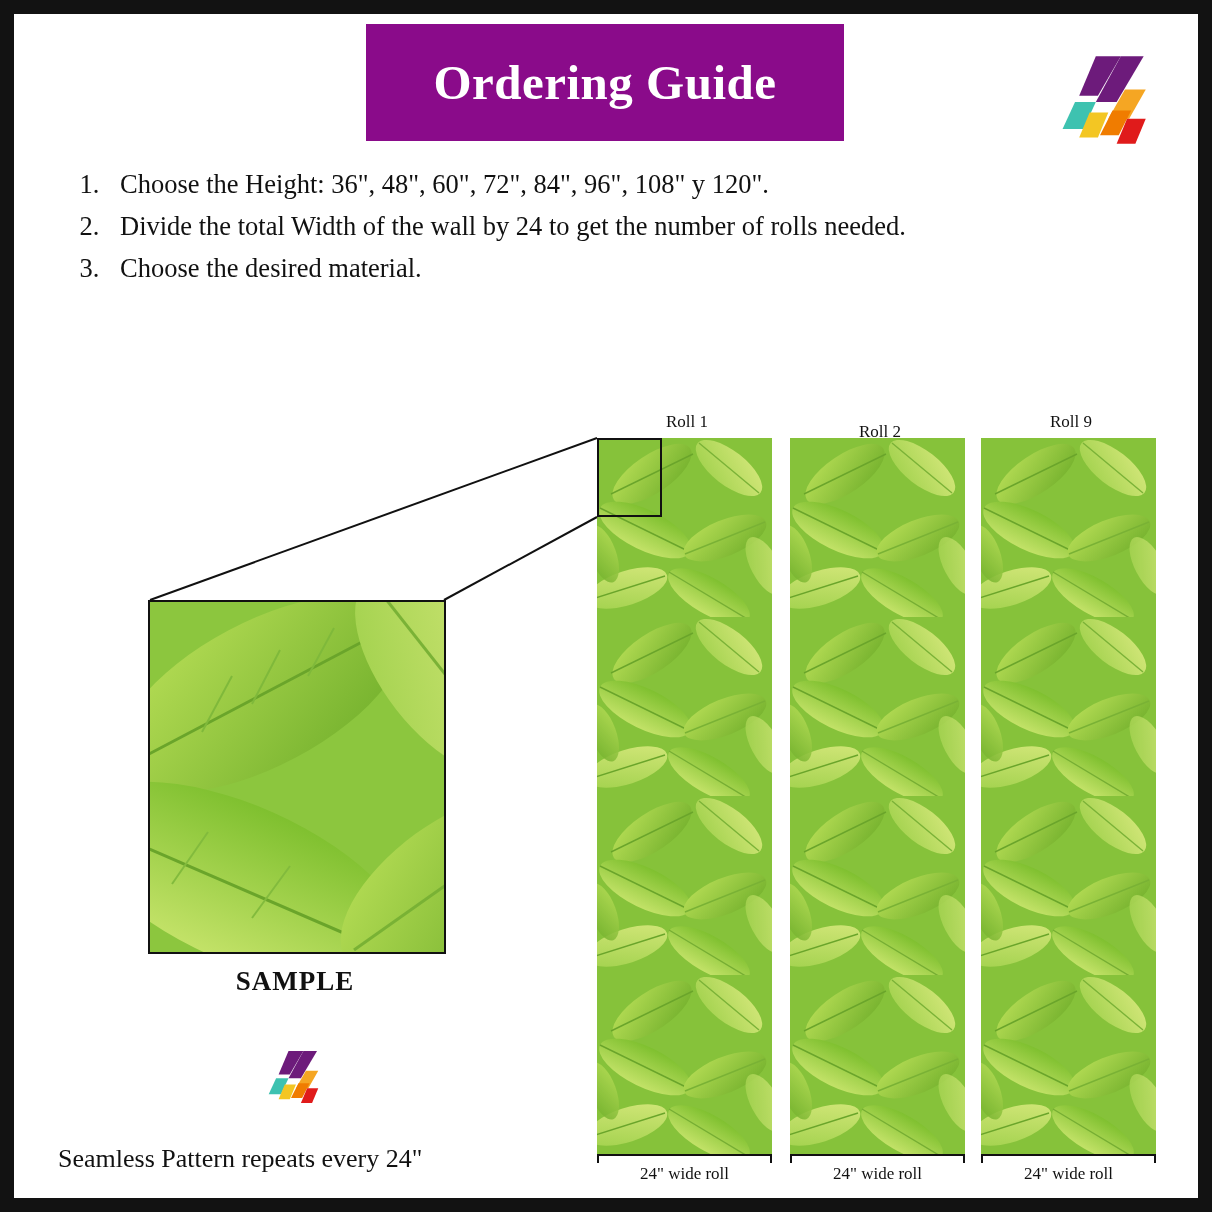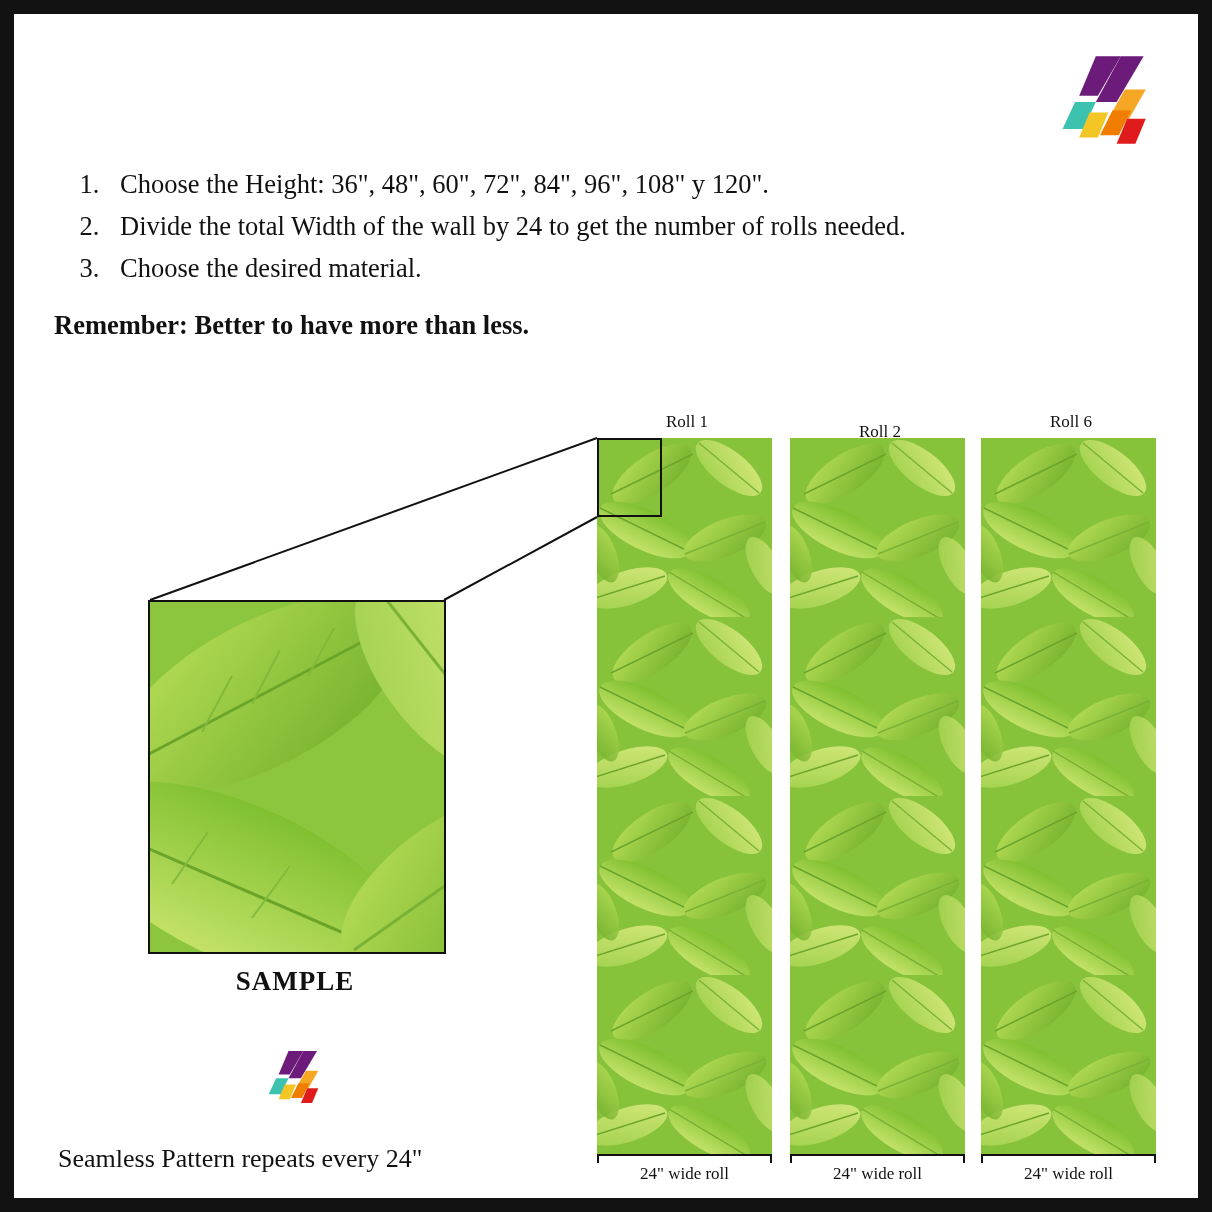--- a/index.html
+++ b/index.html
@@ -186,38 +186,40 @@
     top: 1130px;
     font-size: 26px;
     color: #111;
   }
 </style>
 </head>
 <body>
 
 <div class="page">
 
+  <div class="title-band">
+    <span class="title">Ordering Guide</span>
+  </div>
 
   <svg class="logo logo-top" viewBox="0 0 100 100">
     <polygon points="46,8 70,8 48,46 30,46" fill="#6d1b7b"></polygon>
     <polygon points="70,8 92,8 66,52 46,52" fill="#6d1b7b"></polygon>
     <polygon points="74,40 94,40 78,68 58,68" fill="#f5a623"></polygon>
     <polygon points="62,60 80,60 68,84 50,84" fill="#f07c00"></polygon>
     <polygon points="76,68 94,68 84,92 66,92" fill="#e01b1b"></polygon>
     <polygon points="26,52 46,52 34,78 14,78" fill="#3ec2b0"></polygon>
     <polygon points="40,62 58,62 48,86 30,86" fill="#f3c623"></polygon>
   </svg>
 
   <div class="instructions">
     <ol class="steps">
       <li>Choose the Height: 36", 48", 60", 72", 84", 96", 108" y 120".</li>
       <li>Divide the total Width of the wall by 24 to get the number of rolls needed.</li>
       <li>Choose the desired material.</li>
     </ol>
-    <div class="remember-line">Remember: Better to have more than less.</div>
   </div>
 
   <svg width="0" height="0" style="position:absolute">
     <defs>
       <linearGradient id="lg1" x1="0" y1="0" x2="1" y2="1">
         <stop offset="0%" stop-color="#b9df57"></stop>
         <stop offset="100%" stop-color="#6fae2a"></stop>
       </linearGradient>
       <linearGradient id="lg2" x1="0" y1="1" x2="1" y2="0">
         <stop offset="0%" stop-color="#9ed04a"></stop>
@@ -285,21 +287,21 @@
         <g>
           <ellipse cx="340" cy="300" rx="130" ry="62" transform="rotate(-36 340 300)" fill="url(#lg1)"></ellipse>
           <path d="M242 366 L440 226" stroke="#79b234" stroke-width="3" fill="none"></path>
         </g>
       </pattern>
     </defs>
   </svg>
 
   <div class="roll-label" style="left:578px; top:398px;">Roll 1</div>
   <div class="roll-label" style="left:771px; top:408px;">Roll 2</div>
-  <div class="roll-label" style="left:962px; top:398px;">Roll 6</div>
+  <div class="roll-label" style="left:962px; top:398px;">Roll 9</div>
 
   <div class="roll" id="roll1">
     <svg class="pattern" viewBox="0 0 175 716" preserveAspectRatio="none">
       <rect x="0" y="0" width="175" height="716" fill="url(#leafpat)"></rect>
     </svg>
   </div>
   <div class="roll" id="roll2">
     <svg class="pattern" viewBox="0 0 175 716" preserveAspectRatio="none">
       <rect x="0" y="0" width="175" height="716" fill="url(#leafpat)"></rect>
     </svg>

